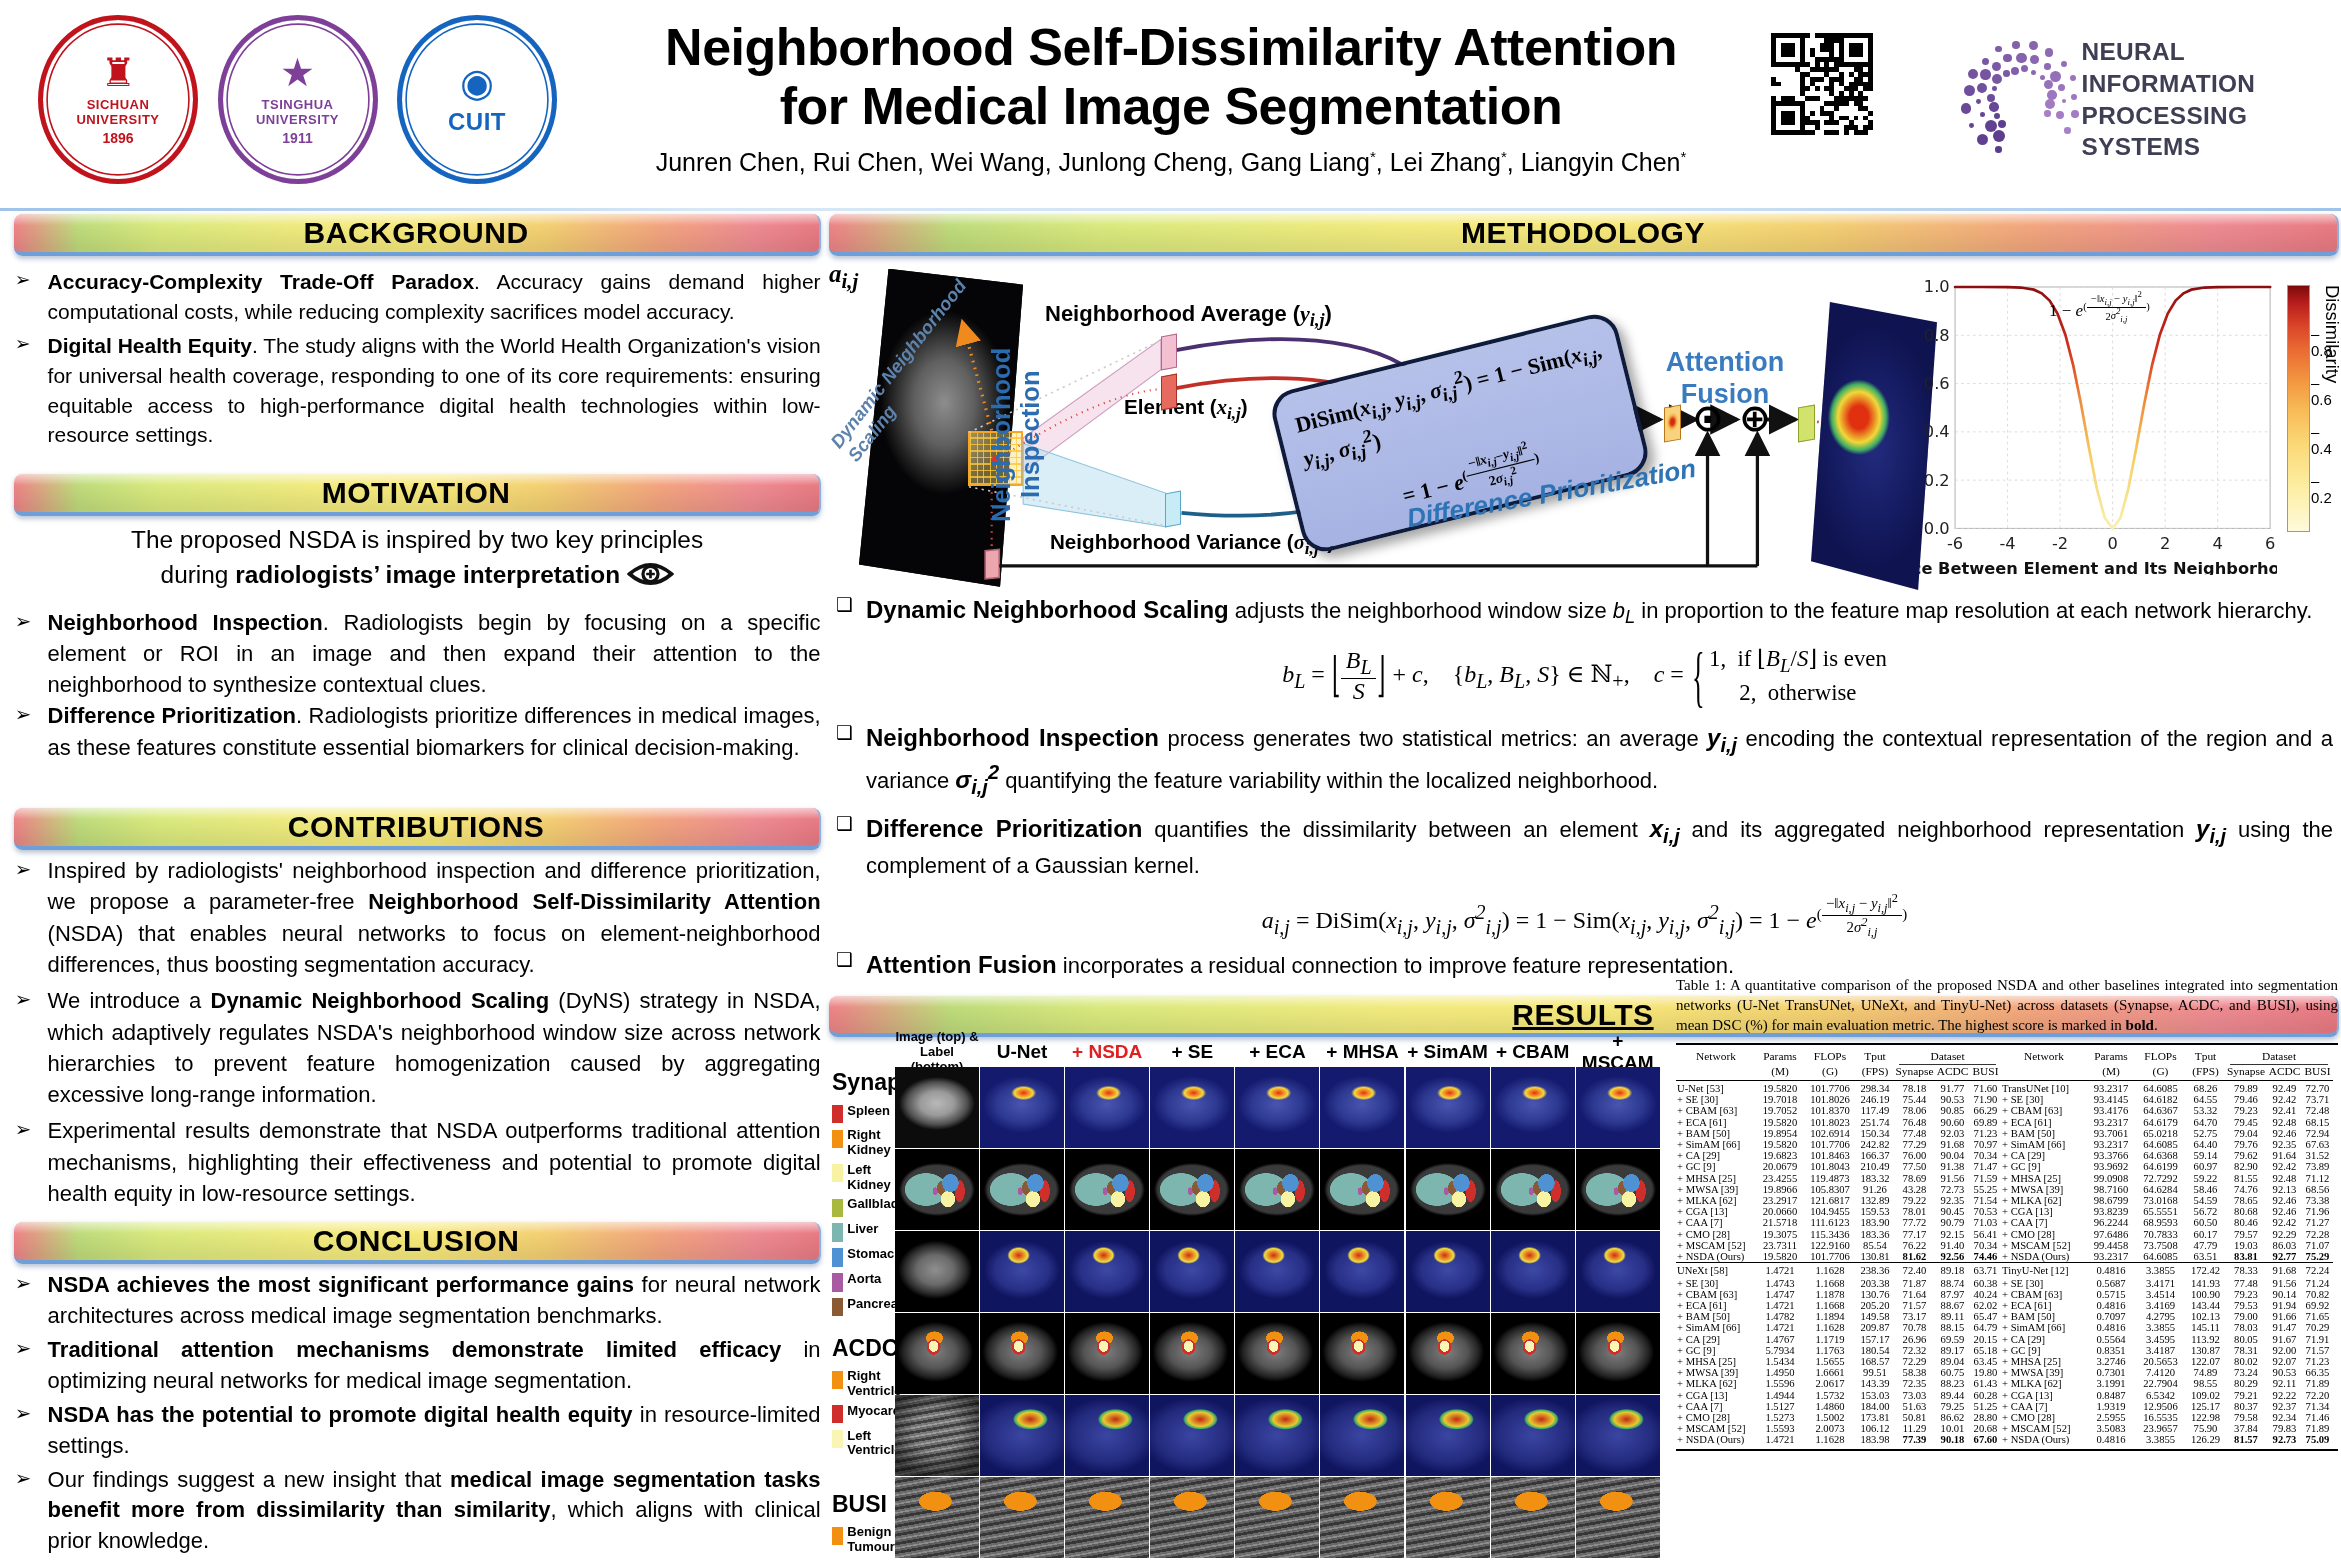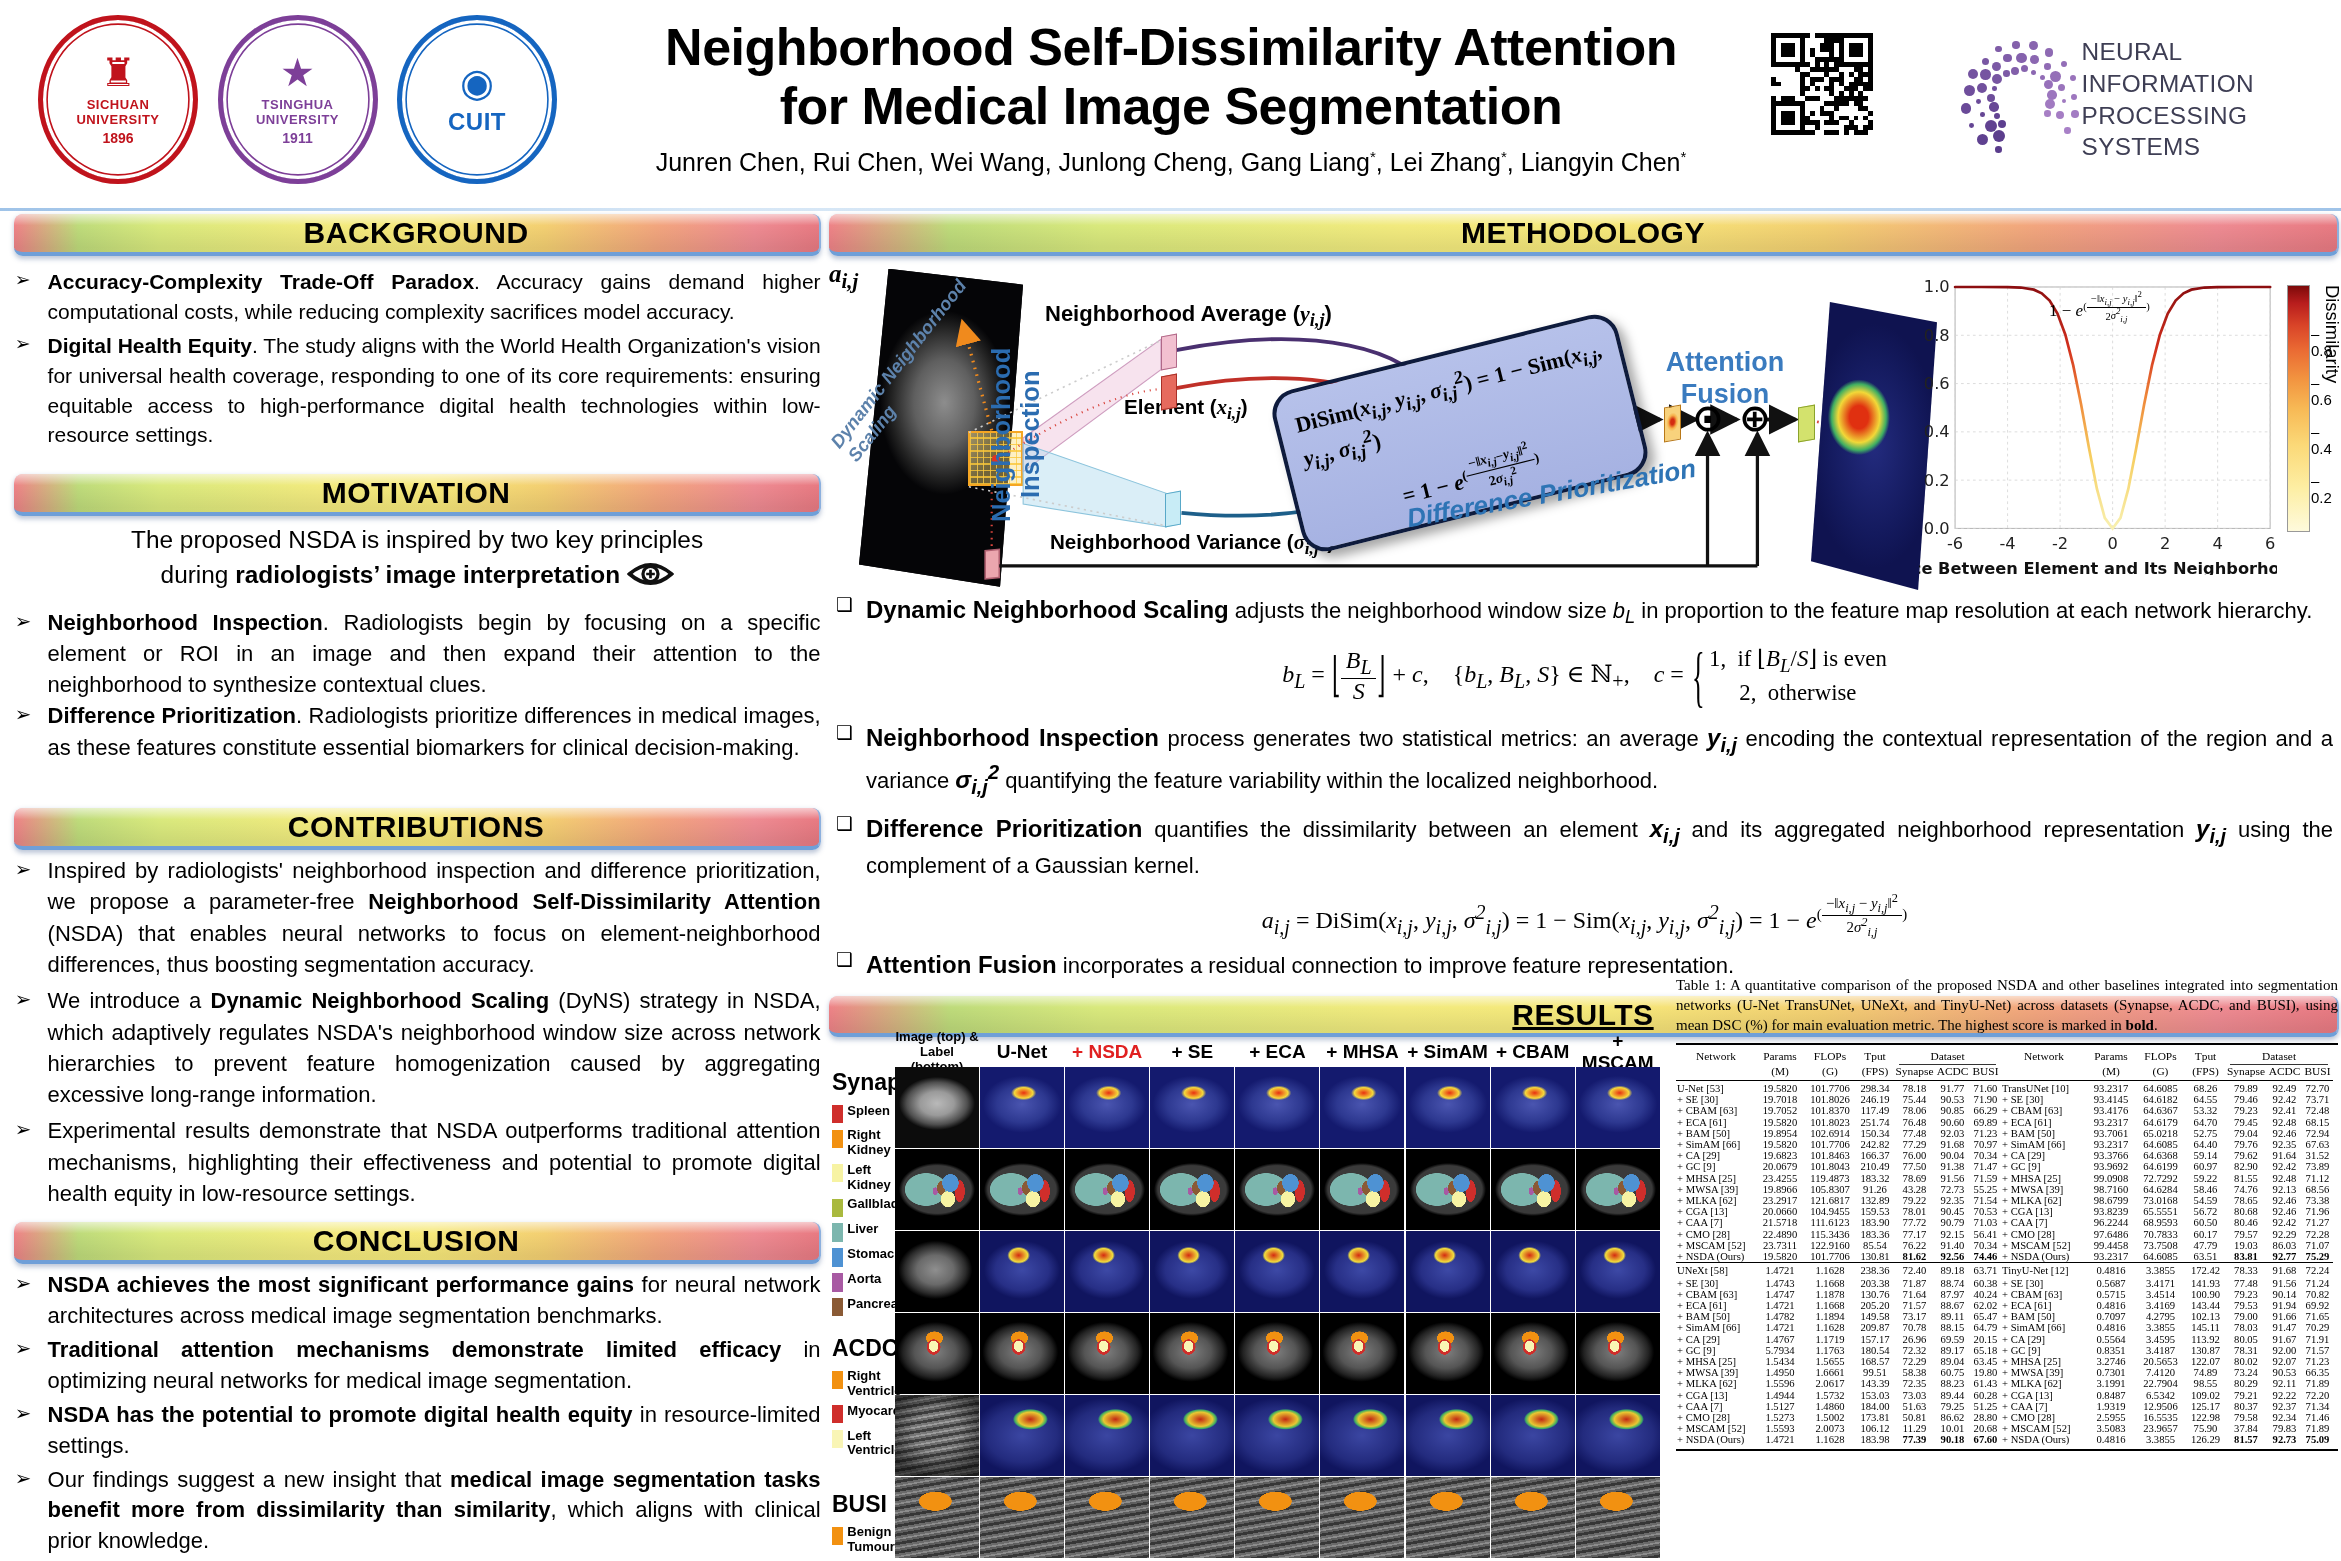--- a/index.html
+++ b/index.html
@@ -17,21 +17,21 @@
   #title-block{position:absolute;left:607px;top:18.4px;width:1128px;text-align:center;}
   #poster-title{font-size:52px;font-weight:bold;line-height:1.13;letter-spacing:-0.5px;}
   #poster-authors{margin-top:12px;font-size:25px;}
   #poster-authors sup{font-size:15px;}
   #qr{position:absolute;left:1771px;top:33px;width:102px;height:102px;background:#fff;
       display:grid;grid-template-columns:repeat(21,1fr);grid-template-rows:repeat(21,1fr);}
   #qr .on{background:#000;}
   #neurips{position:absolute;left:1952px;top:30px;display:flex;align-items:center;gap:5.4px;}
   #swirl{position:relative;width:139px;height:139px;}
   #swirl i{position:absolute;border-radius:50%;display:block;}
-  #neurips-text{font-size:24.4px;color:#3e3e54;line-height:1.3;letter-spacing:0.3px;font-weight:400;}
+  #neurips-text{font-size:24.4px;color:#3e3e54;line-height:1.3;letter-spacing:0.3px;font-weight:700;}
   
   .bar{position:absolute;display:flex;align-items:center;justify-content:center;
        font-weight:bold;font-size:30px;letter-spacing:0.5px;border-radius:8.7px;box-sizing:border-box;
        background:
         linear-gradient(180deg,rgba(255,255,255,.6),rgba(255,255,255,0) 30%,rgba(0,0,0,.07) 88%),
         linear-gradient(90deg,#ee8287 0%,#bedb7b 8%,#d9e97d 18%,#f2ea7e 38%,#f6e87a 52%,#f3cf72 66%,#f2a57e 80%,#ee8b92 92%,#e87a82 100%);
        border-bottom:4.3px solid #6f9fd8;border-right:2.7px solid #8cb0de;
        box-shadow:0 2.7px 4.9px rgba(60,90,140,.35);}
   
   .lbody{position:absolute;left:13.6px;width:807px;box-sizing:border-box;}
@@ -1214,21 +1214,21 @@
         <div class="td">90.79</div>
         <div class="td">71.03</div>
         <div class="td name">+ CAA [7]</div>
         <div class="td">96.2244</div>
         <div class="td">68.9593</div>
         <div class="td">60.50</div>
         <div class="td">80.46</div>
         <div class="td">92.42</div>
         <div class="td">71.27</div>
         <div class="td name">+ CMO [28]</div>
-        <div class="td">22.4890</div>
+        <div class="td">19.3075</div>
         <div class="td">115.3436</div>
         <div class="td">183.36</div>
         <div class="td">77.17</div>
         <div class="td">92.15</div>
         <div class="td">56.41</div>
         <div class="td name">+ CMO [28]</div>
         <div class="td">97.6486</div>
         <div class="td">70.7833</div>
         <div class="td">60.17</div>
         <div class="td">79.57</div>

